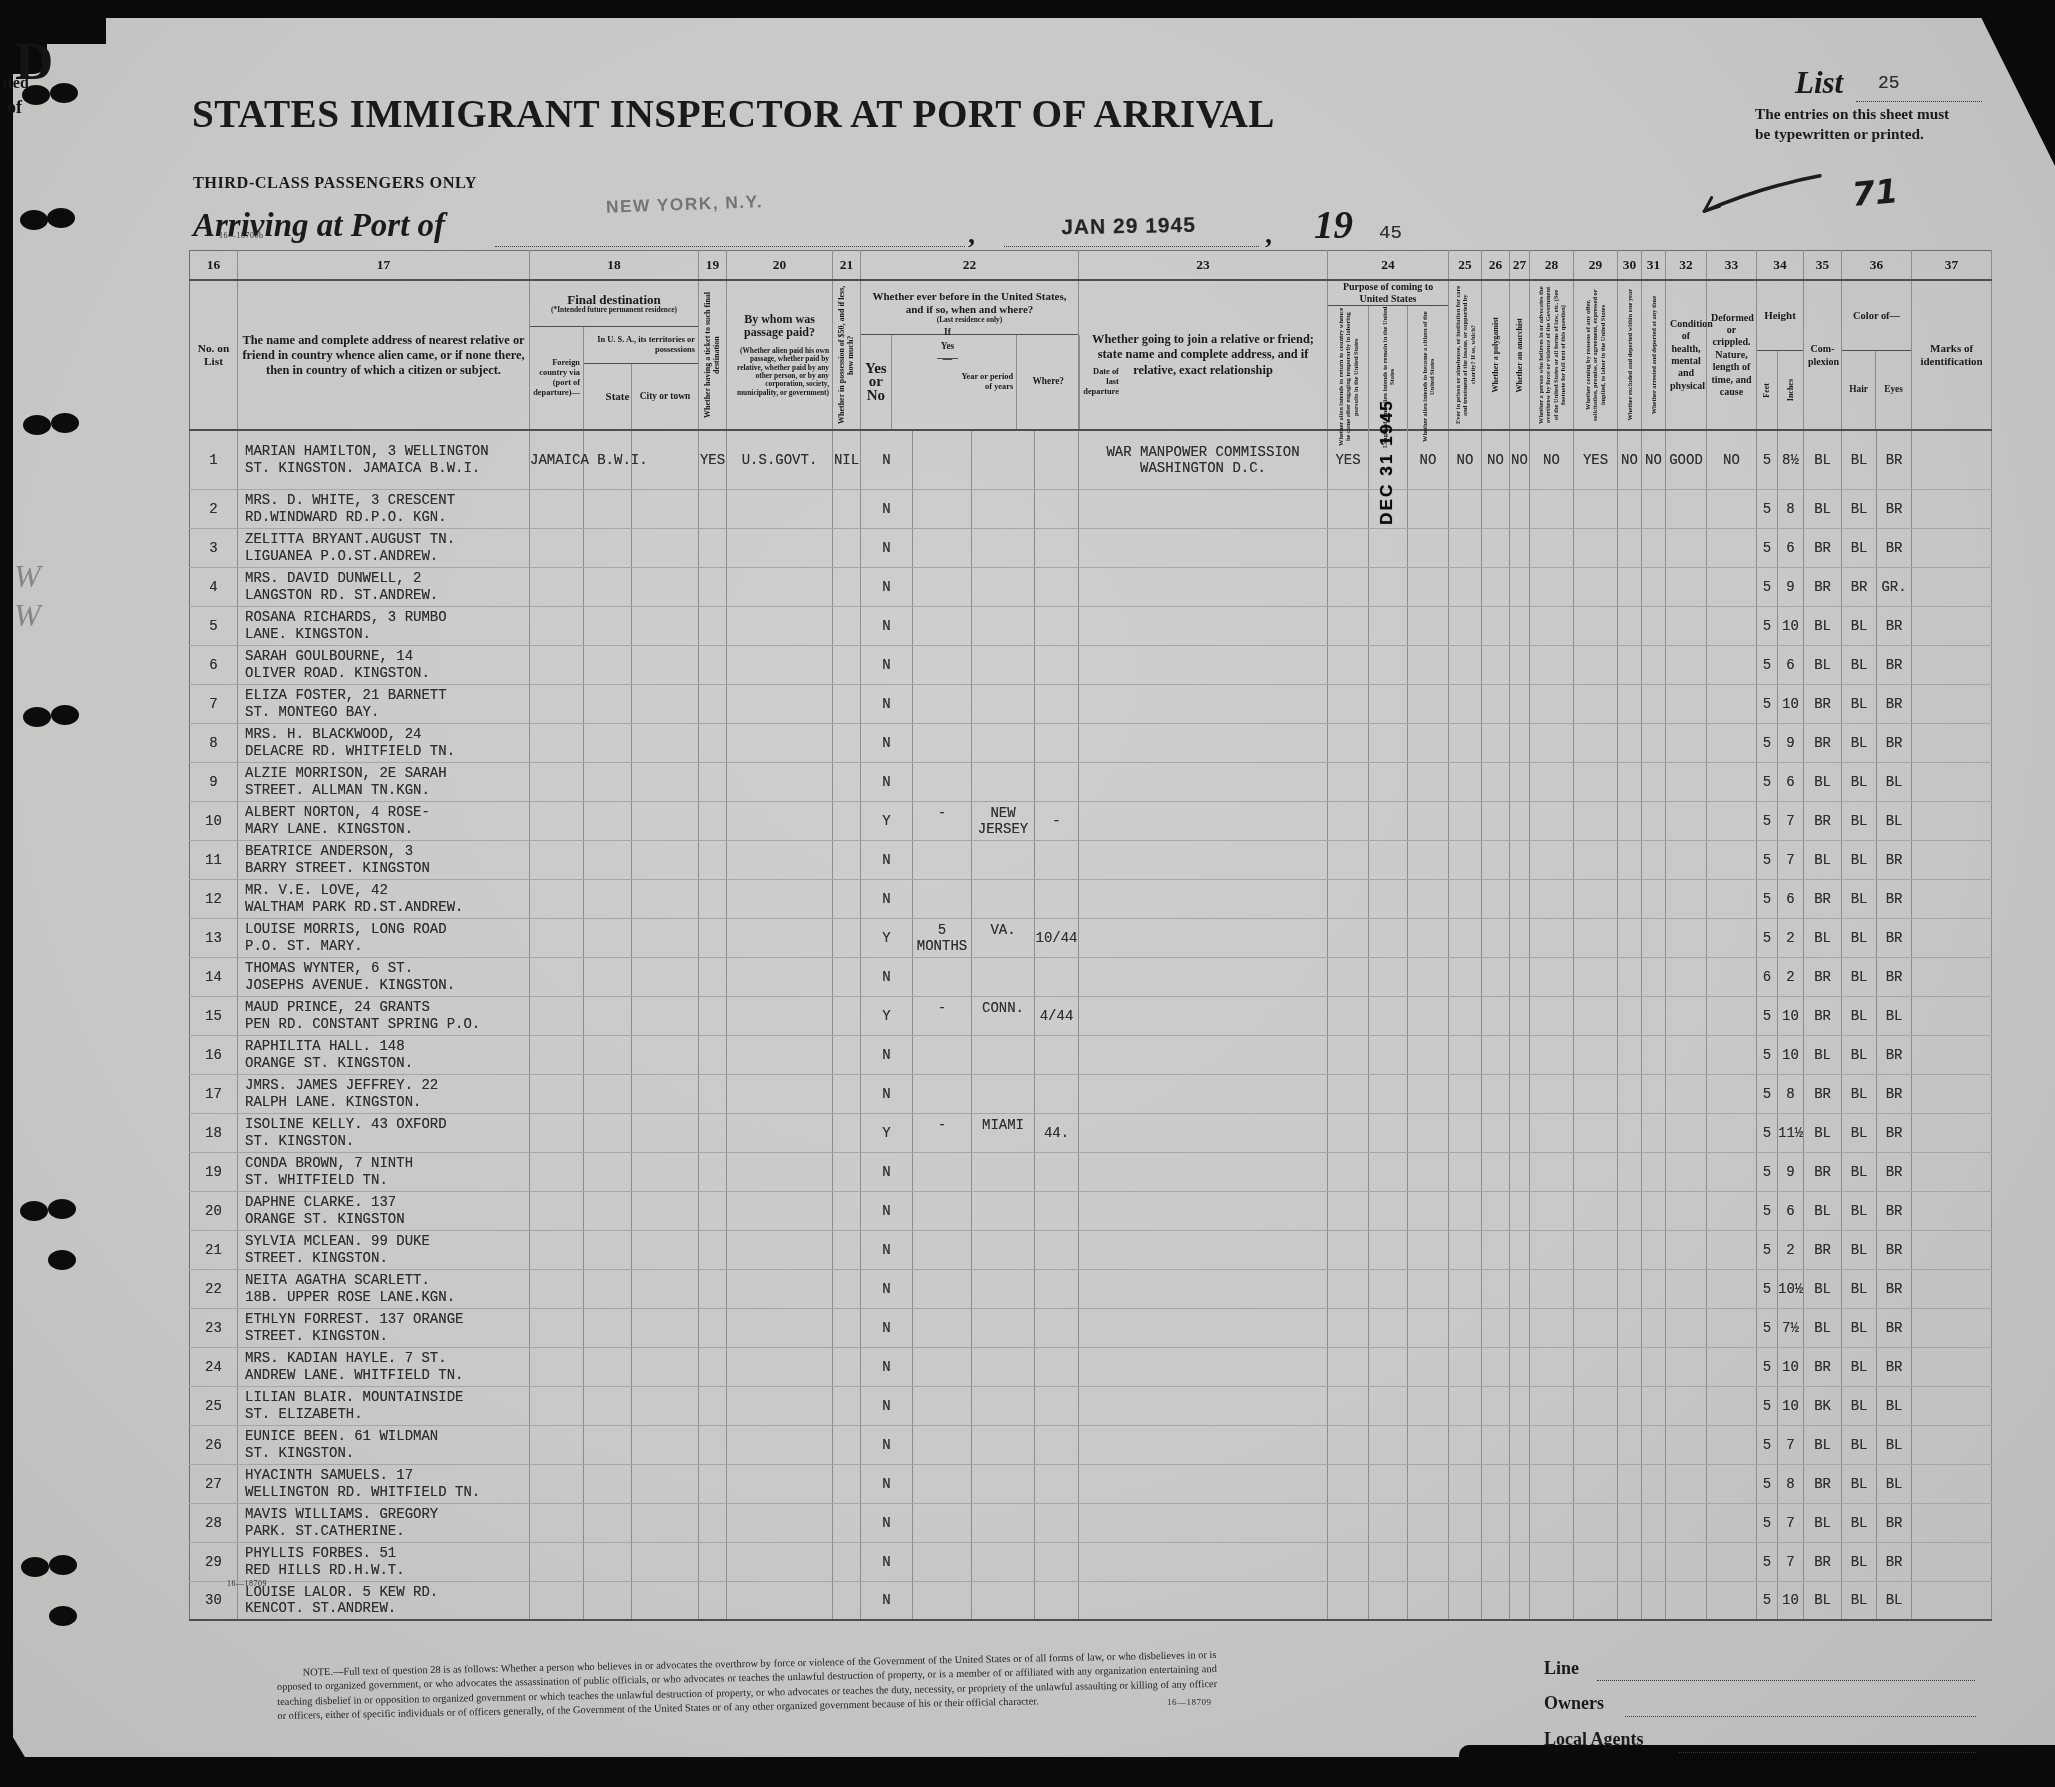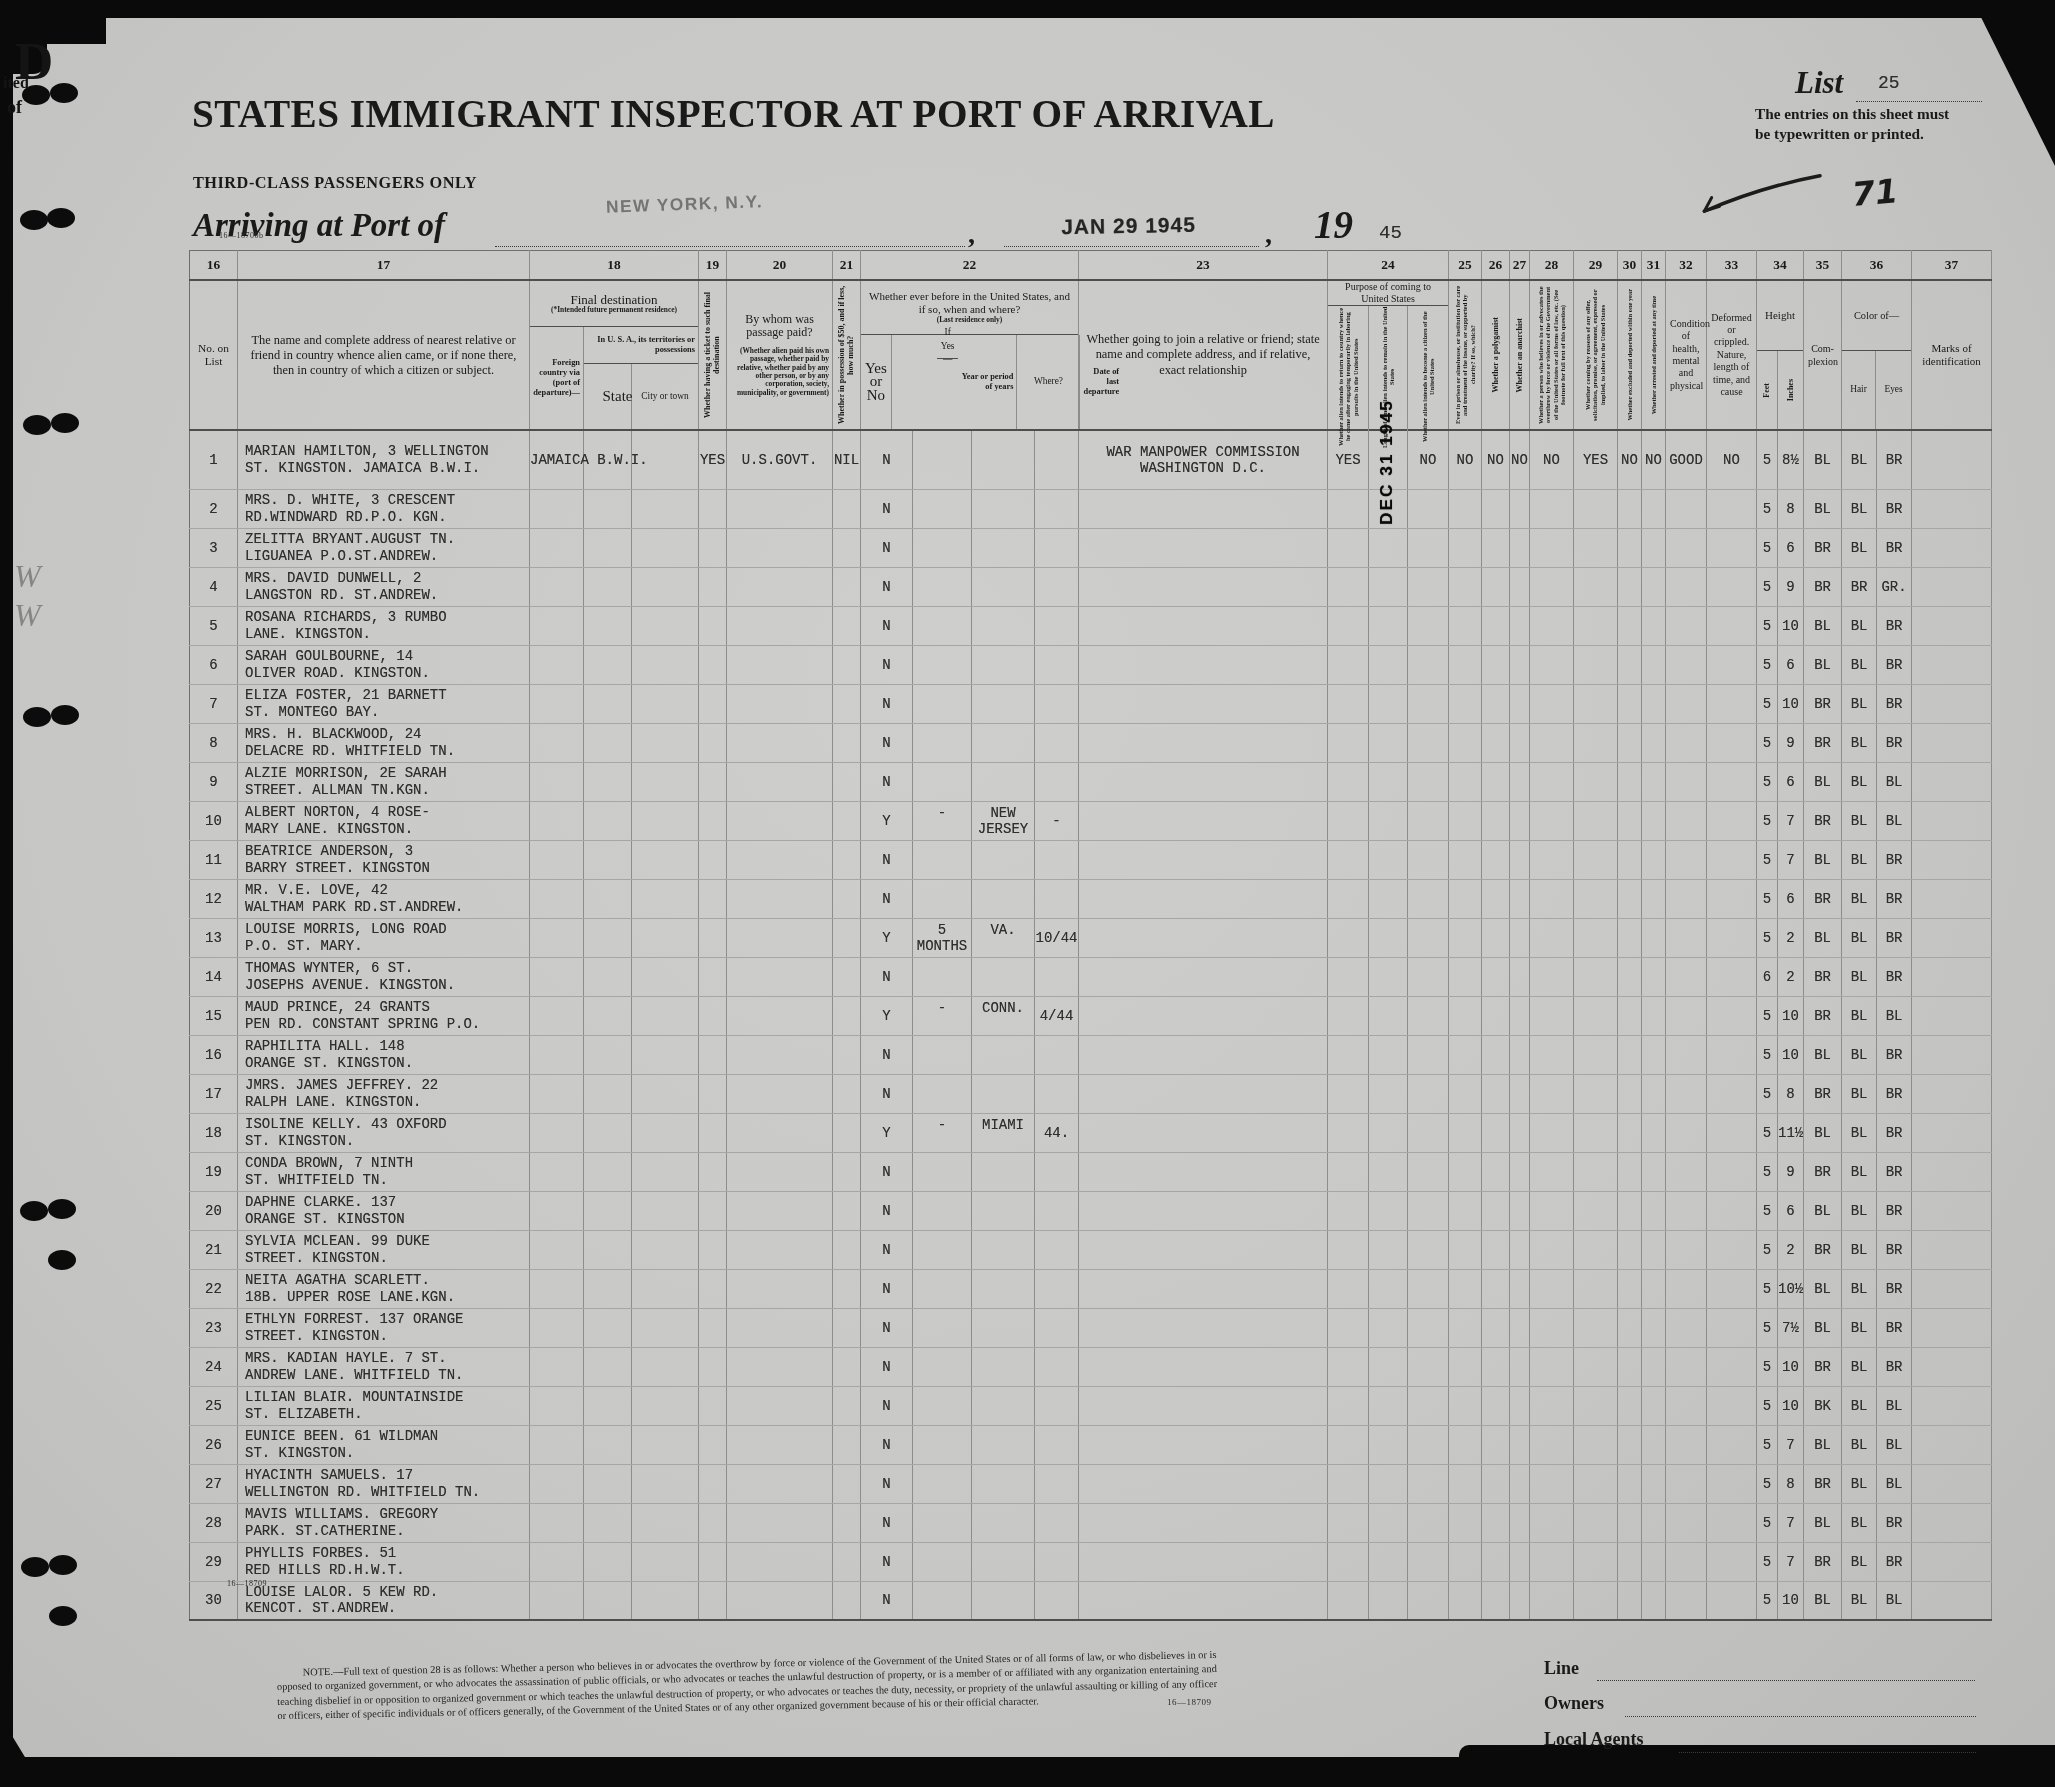--- a/index.html
+++ b/index.html
@@ -41,21 +41,21 @@
   .arrow-svg{position:absolute;left:1672px;top:161px;}
 
   
   .manifest{position:absolute;left:189px;top:250px;border-collapse:collapse;table-layout:fixed;width:1800px;background:rgba(255,255,255,.03);}
   .manifest th,.manifest td{border-right:1px solid #8d8d8b;padding:0;margin:0;overflow:visible;}
   .manifest{border:1.5px solid #6f6f6d;}
   .manifest thead tr.nums th{height:28px;font-size:13.4px;font-weight:700;text-align:center;border-bottom:2.5px double #4e4e4c;}
   .manifest thead tr.desc th{height:148px;vertical-align:middle;border-bottom:2.5px double #4e4e4c;font-weight:700;}
   .hwrap{height:148px;display:flex;flex-direction:column;}
   .hc{display:flex;align-items:center;justify-content:center;text-align:center;}
-  .htxt{font-size:11.4px;line-height:13.4px;font-weight:400;text-align:center;padding:0 4px;}
+  .htxt{font-size:11.4px;line-height:13.4px;font-weight:700;text-align:center;padding:0 4px;}
   .hsmall{font-size:7.4px;line-height:8.4px;font-weight:700;text-align:right;padding:0 3px;}
   .vt{writing-mode:vertical-rl;transform:rotate(180deg);margin:0 auto;font-size:8px;line-height:9.4px;font-weight:700;text-align:center;max-height:142px;}
   .vt.sm{font-size:6.4px;line-height:7.4px;}
   .subline{border-bottom:1px solid #4e4e4c;}
   .subcol{border-right:1px solid #8d8d8b;}
   .subcol:last-child{border-right:none;}
   .manifest tbody td{border-bottom:0.5px solid #a6a6a4;font-size:14px;text-align:center;vertical-align:middle;position:relative;}
   .manifest tbody tr{height:39px;}
   .manifest tbody tr.r1{height:59px;}
   .manifest tbody tr:last-child td{border-bottom:none;}
@@ -205,21 +205,21 @@
             <div style="flex:1;display:flex;">
               <div class="subcol hc" style="width:53px;">
                   <div class="hsmall" style="font-size:8.4px;line-height:10px;">Foreign country via (port of departure)—</div>
                 </div>
               <div style="flex:1;display:flex;flex-direction:column;">
                 <div class="hc subline" style="height:36px;">
                     <div class="hsmall" style="font-size:8.4px;line-height:10px;">In U. S. A., its territories or possessions</div>
                   </div>
                 <div style="flex:1;display:flex;">
                   <div class="subcol hc" style="width:47px;">
-                      <div class="htxt" style="font-size:15px;margin-left:20px;">State</div>
+                      <div class="htxt" style="font-size:11px;margin-left:20px;">State</div>
                     </div>
                   <div class="hc" style="flex:1;">
                       <div class="htxt" style="font-size:9.4px;">City or town</div>
                     </div>
                 </div>
               </div>
             </div>
           </div>
         </th>
         <th>

